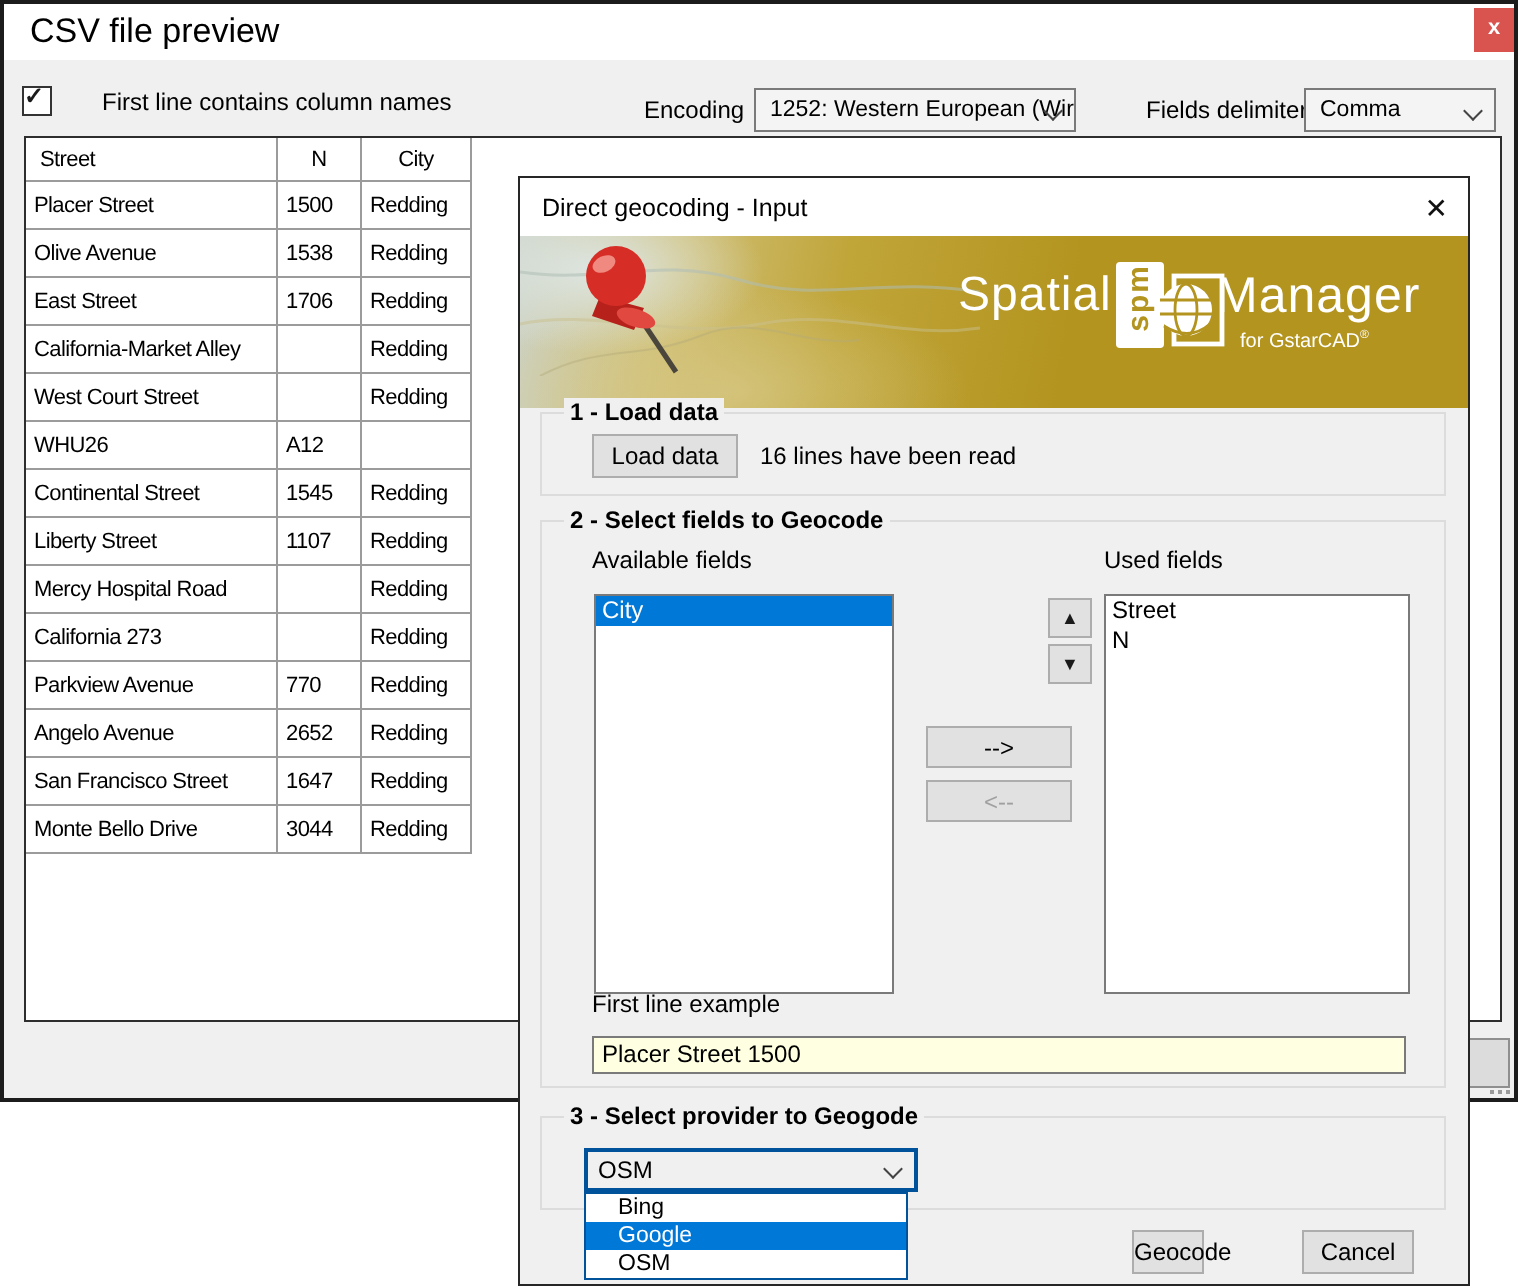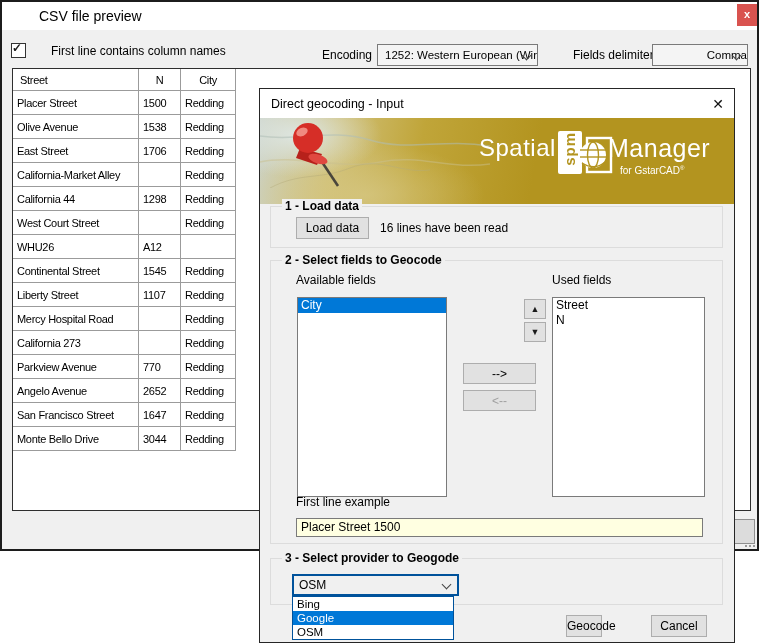--- a/index.html
+++ b/index.html
@@ -1,31 +1,31 @@
 <!DOCTYPE html>
 <html><head>
 <meta charset="utf-8">
 <style>
   html,body{margin:0;padding:0;background:#fff;}
   .stage{position:relative;width:759px;height:643px;background:#fff;overflow:hidden;
          font-family:"Liberation Sans",sans-serif;color:#000;-webkit-font-smoothing:antialiased;}
   
   .csv-window{position:absolute;left:0;top:0;width:755px;height:547px;border:2px solid #1c1c1c;background:#f0f0f0;}
   .csv-titlebar{position:absolute;left:0;top:0;width:100%;height:28px;background:#fff;}
-  .csv-title{position:absolute;left:13px;top:0;line-height:28px;font-size:14px;margin-left:24px;}
+  .csv-title{position:absolute;left:13px;top:0;line-height:28px;font-size:17px;}
   .csv-close{position:absolute;right:0;top:2px;width:20px;height:22px;background:#d9534f;color:#fff;
              font-size:11px;font-weight:bold;text-align:center;line-height:21px;cursor:default;}
   .chk{position:absolute;left:9px;top:41px;width:13px;height:13px;background:#fff;border:1px solid #333;}
   .chk .tick{position:absolute;left:0px;top:-3px;font-size:12px;font-weight:bold;color:#1a1a1a;}
   .chk-label{position:absolute;left:31px;top:40px;height:18px;line-height:18px;font-size:12px;margin-left:18px;}
   .ui-label{position:absolute;height:22px;line-height:22px;font-size:12px;}
   .enc-lbl{left:320px;top:42px;}
   .delim-lbl{left:571px;top:42px;}
   .combo{position:absolute;background:#f4f4f4;border:1px solid #7a7a7a;font-size:11.5px;
-         line-height:20px;padding-left:7px;white-space:nowrap;overflow:hidden;box-sizing:border-box;text-align:right;}
+         line-height:20px;padding-left:7px;white-space:nowrap;overflow:hidden;box-sizing:border-box;}
   .enc-combo{left:375px;top:42px;width:161px;height:22px;}
   .delim-combo{left:650px;top:42px;width:96px;height:22px;}
   .chev{position:absolute;right:7px;top:7px;width:6px;height:6px;border-right:1.6px solid #444;
         border-bottom:1.6px solid #444;transform:rotate(45deg);}
   .table-panel{position:absolute;left:10px;top:66px;width:737px;height:441px;background:#fff;border:1px solid #2e2e2e;}
   table.grid{border-collapse:collapse;table-layout:fixed;font-size:11px;letter-spacing:-0.3px;}
   .grid th,.grid td{border:1px solid #9b9b9b;white-space:nowrap;overflow:hidden;font-weight:normal;}
   .grid th{height:19px;}
   .grid td{height:21px;padding-left:4px;}
   .grid tr>*:first-child{border-left:none;}
@@ -80,21 +80,21 @@
   .move-btn{left:203px;width:73px;height:21px;}
   .mr-btn{top:274px;}
   .ml-btn{top:301px;color:#a0a0a0;}
   .flex-lbl{position:absolute;left:36px;top:406px;font-size:12px;}
   .example-field{position:absolute;left:36px;top:429px;width:401px;height:17px;background:#ffffe1;border:1px solid #7a7a7a;
       font-size:12px;line-height:17px;padding-left:4px;}
   .provider-combo{position:absolute;left:32px;top:485px;width:158px;height:18px;background:#f0f0f0;border:2px solid #00529b;
       font-size:12px;line-height:18px;padding-left:5px;}
   .provider-combo .chev{top:5px;}
   .dropdown-list{position:absolute;left:32px;top:507px;width:160px;background:#fff;border:1px solid #00529b;z-index:40;}
-  .dropdown-list .opt{height:14px;line-height:14px;font-size:11.5px;padding-left:4px;}
+  .dropdown-list .opt{height:14px;line-height:14px;font-size:11.5px;padding-left:16px;}
   .dropdown-list .opt.hl{background:#0078d7;color:#fff;}
   .geocode-btn{left:306px;top:526px;width:36px;height:22px;}
   .cancel-btn{left:391px;top:526px;width:56px;height:22px;}
 </style>
 </head>
 <body>
 
 <div class="stage">
 
   <div class="csv-window">
@@ -143,25 +143,20 @@
               <td class="c2">Redding</td>
             </tr>
             <tr>
               <td class="c0">East Street</td>
               <td class="c1">1706</td>
               <td class="c2">Redding</td>
             </tr>
             <tr>
               <td class="c0">California-Market Alley</td>
               <td class="c1"></td>
-              <td class="c2">Redding</td>
-            </tr>
-            <tr>
-              <td class="c0">California 44</td>
-              <td class="c1">1298</td>
               <td class="c2">Redding</td>
             </tr>
             <tr>
               <td class="c0">West Court Street</td>
               <td class="c1"></td>
               <td class="c2">Redding</td>
             </tr>
             <tr>
               <td class="c0">WHU26</td>
               <td class="c1">A12</td>

